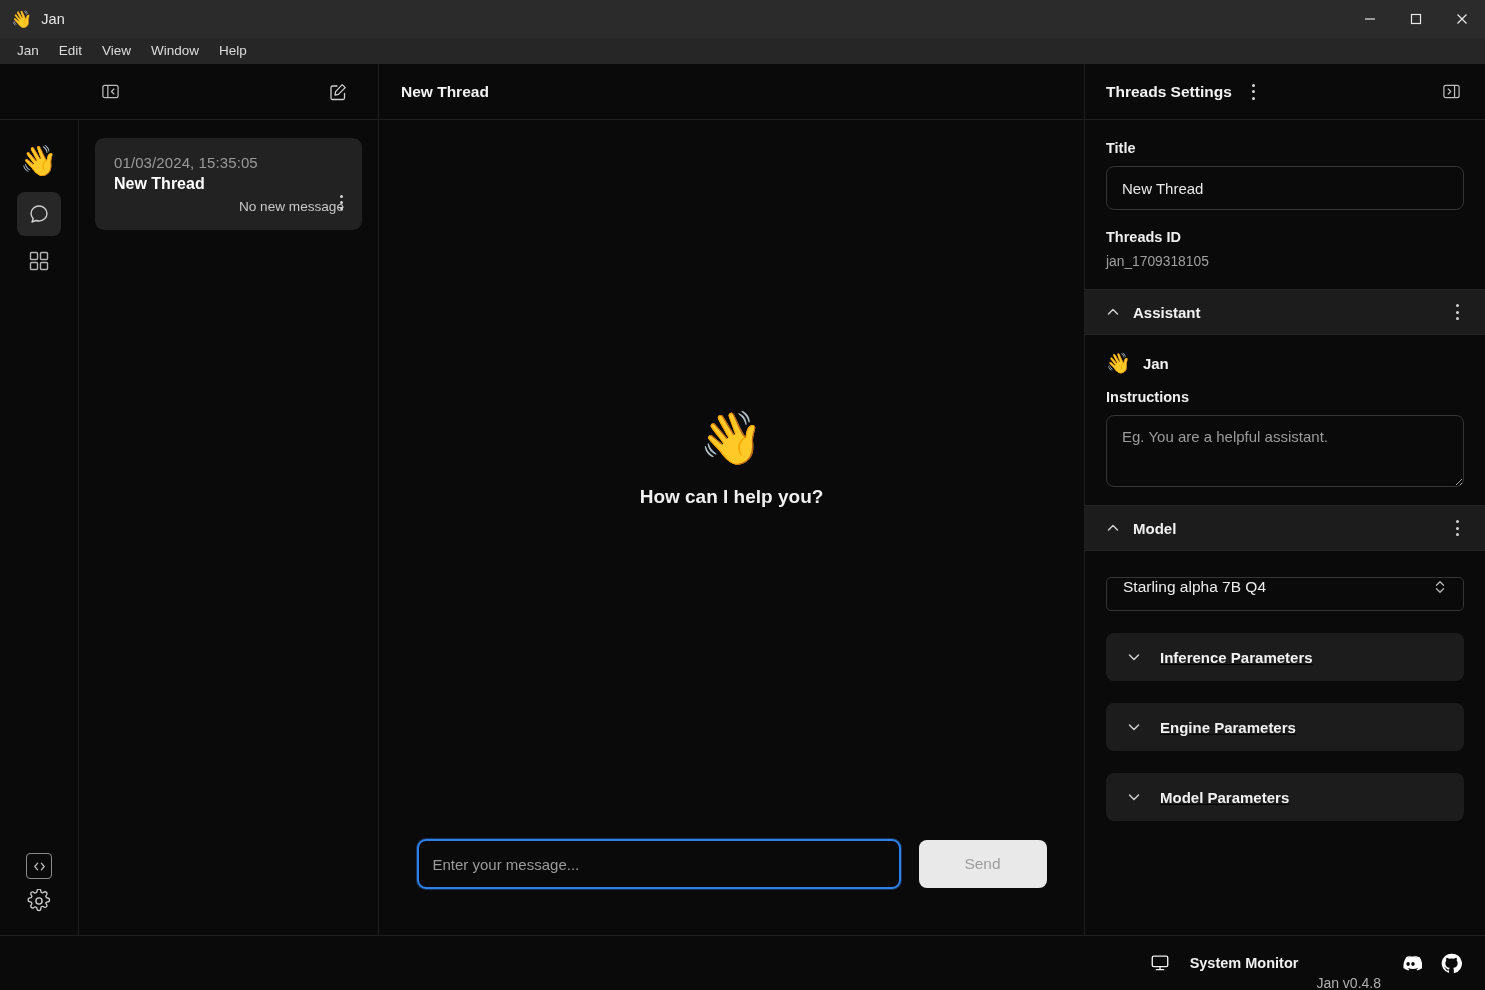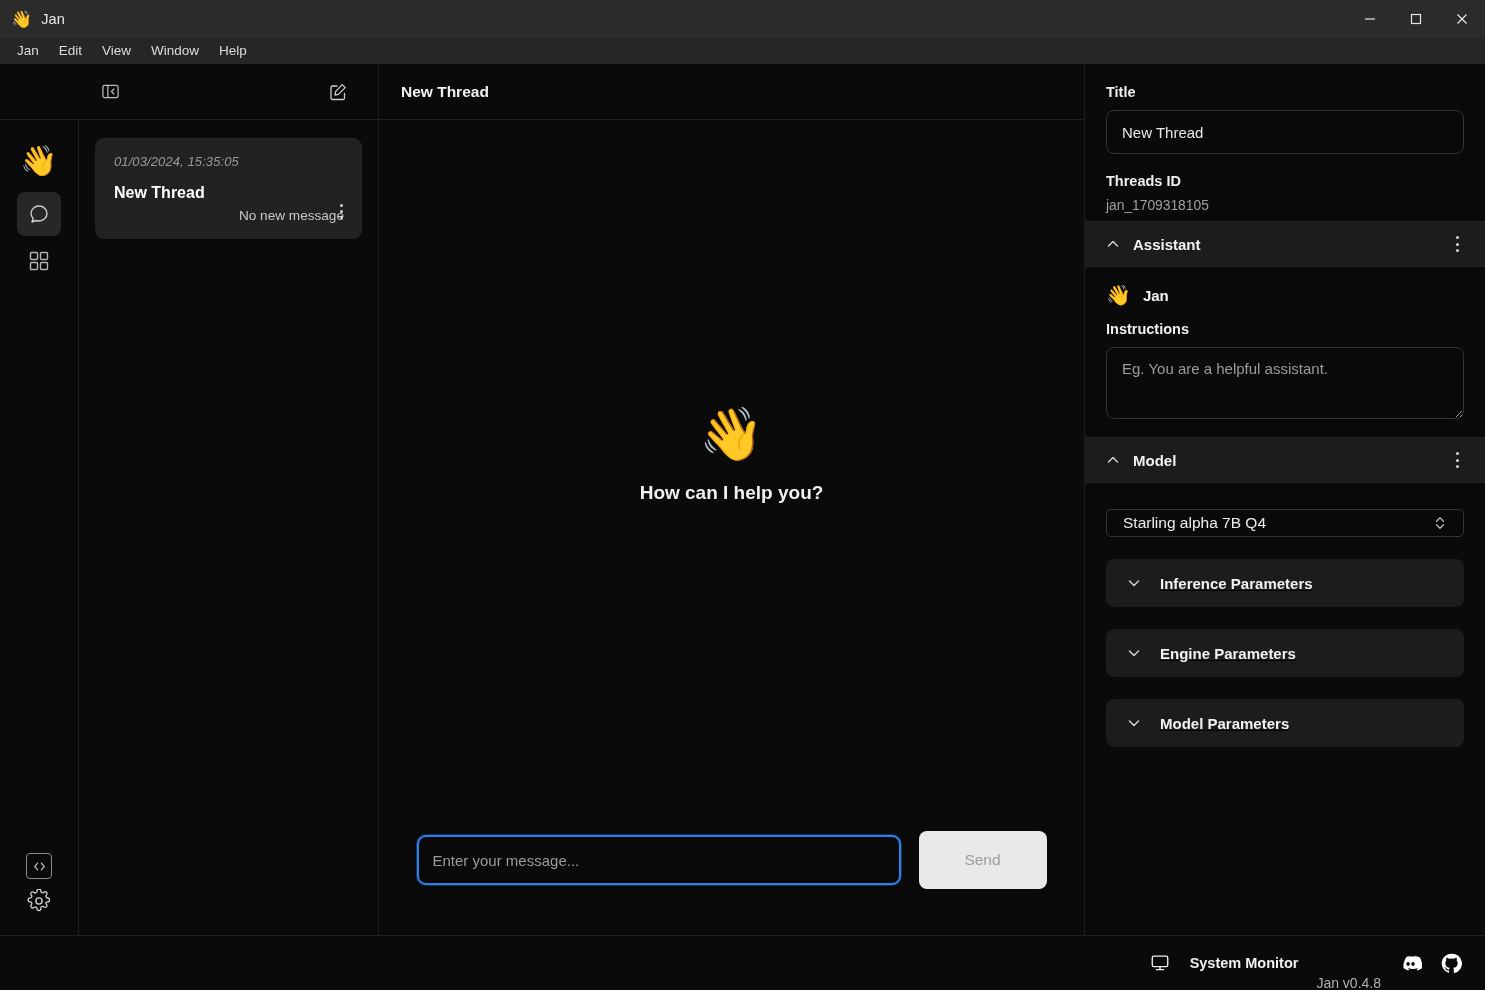--- a/index.html
+++ b/index.html
@@ -117,21 +117,21 @@
     padding: 18px 16px 0 16px;
     overflow-y: auto;
   }
   .thread-card {
     background: #222222;
     border-radius: 9px;
     padding: 16px 18px 16px 19px;
     position: relative;
     cursor: pointer;
   }
-  .tc-date { font-size: 13px; color: #9a9a9a; margin-bottom: 15px; letter-spacing: .1px; font-style: italic; }
+  .tc-date { font-size: 15px; color: #9a9a9a; margin-bottom: 4px; letter-spacing: .1px; }
   .tc-title { font-size: 16px; font-weight: bold; color: #ffffff; margin-bottom: 6px; }
   .tc-sub { font-size: 13.6px; color: #c9c9c9; text-align: right; }
   .tc-kebab {
     position: absolute; right: 12px; bottom: 18px;
     width: 18px; height: 20px;
     display: flex; flex-direction: column; align-items: center; justify-content: center; gap: 3px;
     cursor: pointer;
   }
   .dot { width: 3px; height: 3px; border-radius: 50%; background: #d5d5d5; display:block; }
 
@@ -166,21 +166,21 @@
     padding: 0 14px;
   }
   .msg-input {
     width: 100%; height: 100%;
     background: transparent; border: none; outline: none;
     color: #e6e6e6; font-size: 15px;
     font-family: "Liberation Sans", sans-serif;
   }
   .msg-input::placeholder { color: #9b9b9b; }
   .send-btn {
-    width: 128px; height: 58px;
+    width: 128px; height: 48px;
     background: #e9e9e9; color: #9d9d9d;
     border: none; border-radius: 8px;
     font-size: 15.5px;
     font-family: "Liberation Sans", sans-serif;
     cursor: default;
   }
 
   
   .rightpanel {
     width: 401px; flex: 0 0 401px;
@@ -211,21 +211,21 @@
     width: 100%; height: 44px;
     background: transparent;
     border: 1px solid #343434;
     border-radius: 8px;
     color: #e8e8e8; font-size: 15px;
     padding: 0 15px;
     outline: none;
     font-family: "Liberation Sans", sans-serif;
   }
   .tid-label { font-size: 14.5px; font-weight: bold; color: #efefef; margin: 19px 0 9px 0; }
-  .tid-value { font-size: 13.8px; color: #a0a0a0; margin-bottom: 8px; }
+  .tid-value { font-size: 13.8px; color: #a0a0a0; margin-bottom: 20px; }
 
   .accordion-band {
     height: 46px;
     background: #1c1c1c;
     border-top: 1px solid #252525;
     border-bottom: 1px solid #252525;
     display: flex; align-items: center;
     padding: 0 20px 0 20px;
     gap: 12px;
     cursor: pointer;
@@ -247,24 +247,24 @@
     border: 1px solid #343434; border-radius: 8px;
     color: #e0e0e0; font-size: 15px;
     padding: 12px 15px;
     resize: vertical; outline: none;
     font-family: "Liberation Sans", sans-serif;
   }
   .instr-area::placeholder { color: #9b9b9b; }
 
   .model-sel-wrap { padding: 26px 21px 0 21px; position: relative; }
   .model-sel {
-    width: 100%; height: 28px;
+    width: 100%; height: 34px;
     background: transparent;
     border: 1px solid #343434; border-radius: 5px;
-    display: flex; align-items: center; justify-content: space-between;
+    display: flex; align-items: flex-start; justify-content: space-between;
     padding: 0 16px 0 16px;
     cursor: pointer;
   }
   .model-sel-txt { font-size: 15.5px; color: #ededed; }
 
   .param-list { padding: 22px 21px 24px 21px; display: flex; flex-direction: column; gap: 22px; text-decoration: underline; }
   .param-row {
     height: 48px;
     background: #1c1c1c;
     border-radius: 8px;
@@ -407,20 +407,36 @@
                 <input class="msg-input" type="text" placeholder="Enter your message..." style="">
               </div>
               <button class="send-btn">Send</button>
             </div>
           </div>
 
         </div>
       </div>
 
       <div class="rightpanel">
+        <div class="rp-header">
+          <span class="rp-title">Threads Settings</span>
+          <div class="kebab-v">
+            <span class="dot"></span>
+              <span class="dot"></span>
+              <span class="dot"></span>
+          </div>
+          <div class="rp-spacer"></div>
+          <div class="icon-btn">
+            <svg width="19" height="19" viewBox="0 0 20 20" fill="none">
+              <rect x="2" y="3.5" width="16" height="13" rx="2" stroke="#bdbdbd" stroke-width="1.3"></rect>
+              <line x1="13.2" y1="3.5" x2="13.2" y2="16.5" stroke="#bdbdbd" stroke-width="1.3"></line>
+              <path d="M6.6 7.4 L9.2 10 L6.6 12.6" stroke="#bdbdbd" stroke-width="1.3" stroke-linecap="round" stroke-linejoin="round"></path>
+            </svg>
+          </div>
+        </div>
 
         <div class="rp-scroll">
 
           <div class="rp-section">
             <div class="field-label">Title</div>
             <input class="text-field" type="text" value="New Thread" style="">
             <div class="tid-label">Threads ID</div>
             <div class="tid-value">jan_1709318105</div>
           </div>
 

